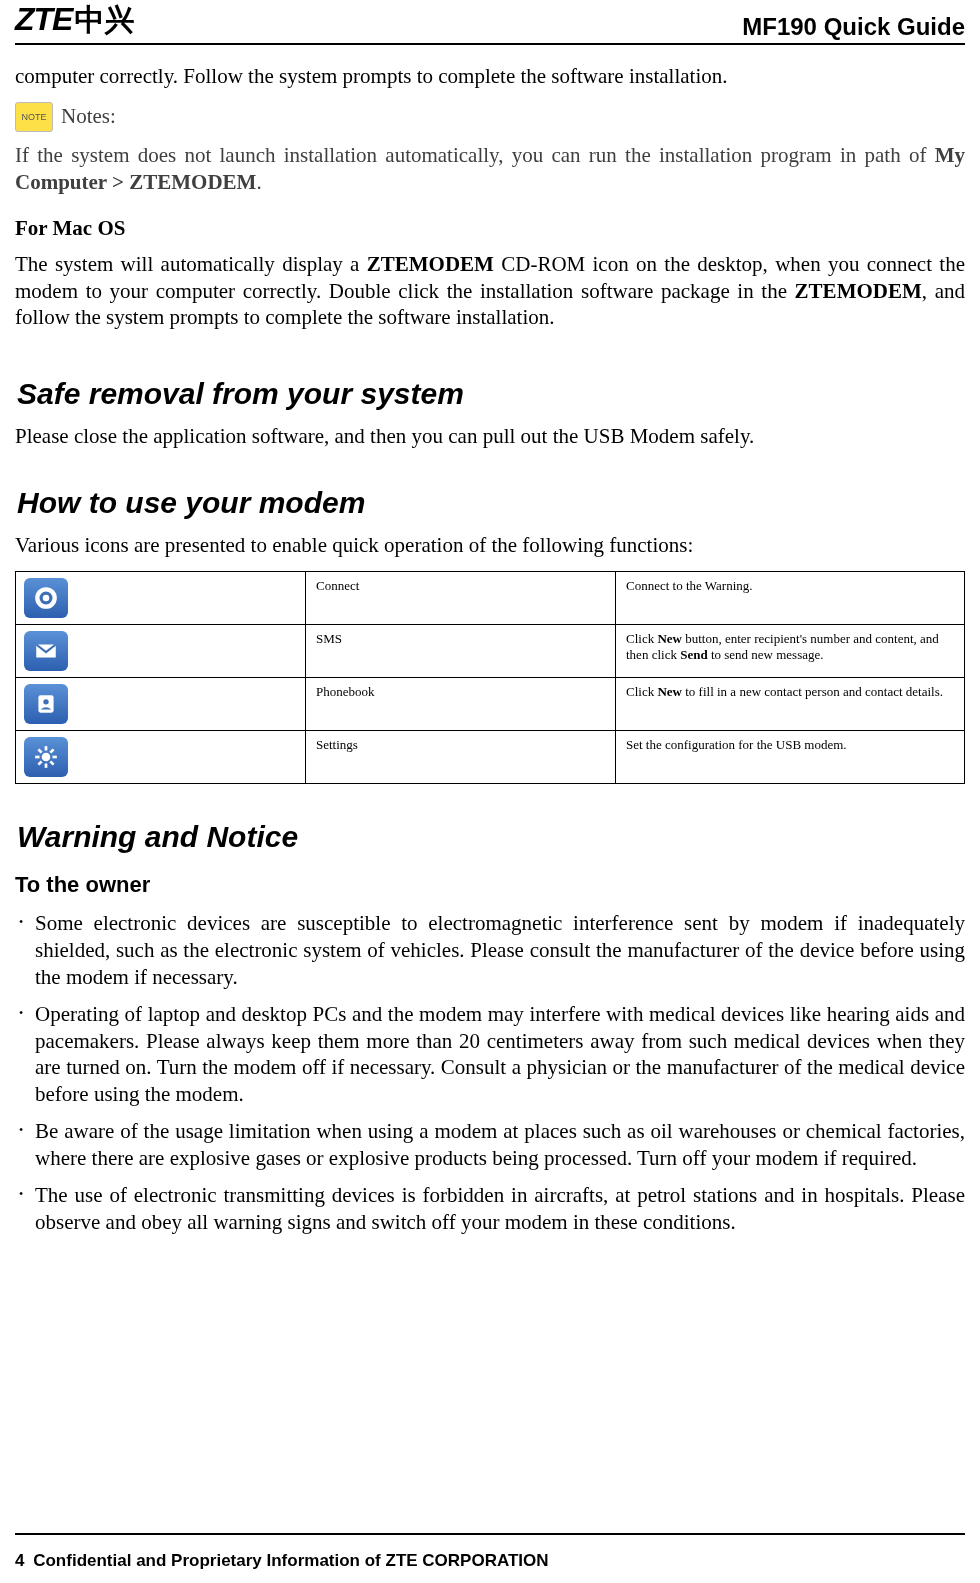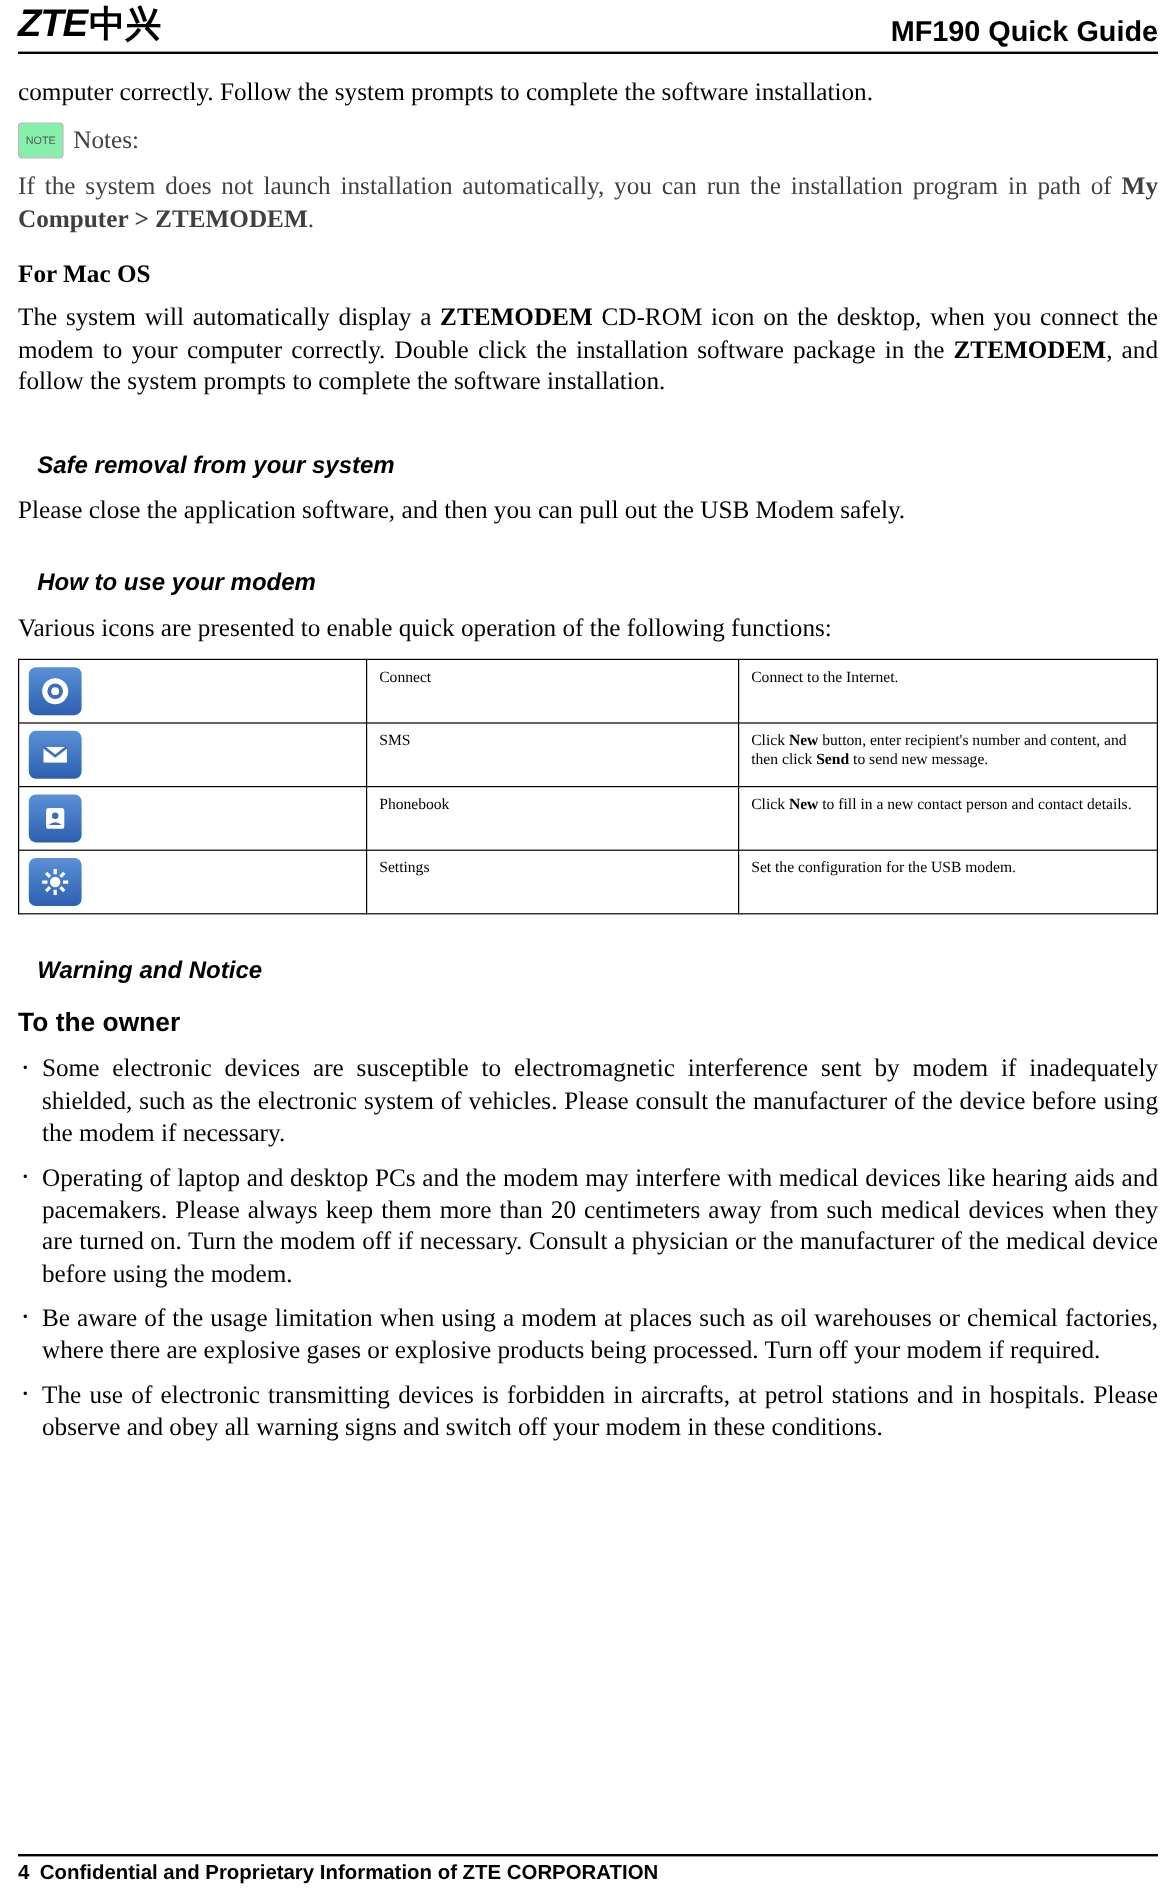--- a/index.html
+++ b/index.html
@@ -31,36 +31,36 @@
     .logo-cn { font-style: normal; font-size: 30px; margin-left: 2px; letter-spacing: 0; }
     .doc-title {
       font-family: Verdana, Arial, sans-serif;
       font-weight: bold;
       font-size: 24px;
     }
     .body-text { text-align: justify; line-height: 1.28; margin-bottom: 12px; }
     .note-row { display: flex; align-items: center; gap: 8px; margin-bottom: 10px; }
     .note-icon {
       width: 38px; height: 30px;
-      background: #86efac;
+      background: #fde047;
       border: 1px solid #bbb;
       border-radius: 3px;
       display: flex; align-items: center; justify-content: center;
       font-size: 9px; color: #555;
       font-family: Arial, sans-serif;
     }
     .blue-text { color: #404040; }
     .bold { font-weight: bold; }
     .sub-hdr { font-weight: bold; margin: 20px 0 10px; }
     .section-hdr {
       font-family: Arial, sans-serif;
       font-weight: bold;
       font-style: italic;
-      font-size: 20px;
-      margin: 36px 16px 12px;
+      font-size: 30px;
+      margin: 36px 2px 12px;
     }
     .section-hdr:first-of-type { margin-top: 46px; }
     .sub-section {
       font-family: Arial, sans-serif;
       font-weight: bold;
       font-size: 22px;
       margin: 18px 0 12px;
     }
     .icon-table {
       width: 100%;
@@ -97,21 +97,21 @@
       position: absolute;
       left: 4px;
       top: 5px;
       font-size: 12px;
     }
     .footer {
       position: absolute;
       bottom: 12px;
       left: 15px; right: 15px;
       border-top: 2px solid #000;
-      padding-top: 4px;
+      padding-top: 16px;
       font-family: Verdana, Arial, sans-serif;
       font-weight: bold;
       font-size: 17px;
     }
     .page-num { margin-right: 4px; }
   </style>
 </head>
 <body>
 
 <div class="header">
@@ -149,21 +149,21 @@
     <td>
           <div class="icon-cell">
             <svg viewBox="0 0 24 24">
               <circle cx="12" cy="12" r="10" fill="#fff"></circle>
               <circle cx="12" cy="12" r="6" fill="#3d6fb8"></circle>
               <circle cx="12" cy="12" r="3" fill="#fff"></circle>
             </svg>
           </div>
         </td>
     <td>Connect</td>
-    <td><span>Connect to the Internet.</span></td>
+    <td><span>Connect to the Warning.</span></td>
   </tr>
   <tr>
     <td>
           <div class="icon-cell">
             <svg viewBox="0 0 24 24">
               <rect x="3" y="6" width="18" height="12" fill="#fff"></rect>
               <path d="M3 6 L12 13 L21 6" stroke="#3d6fb8" stroke-width="2" fill="none"></path>
             </svg>
           </div>
         </td>

